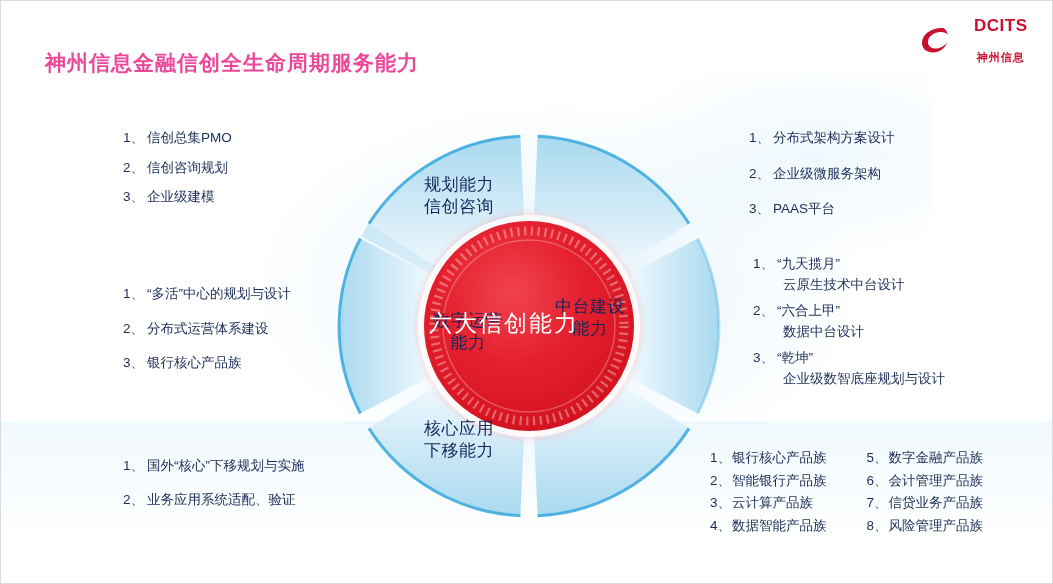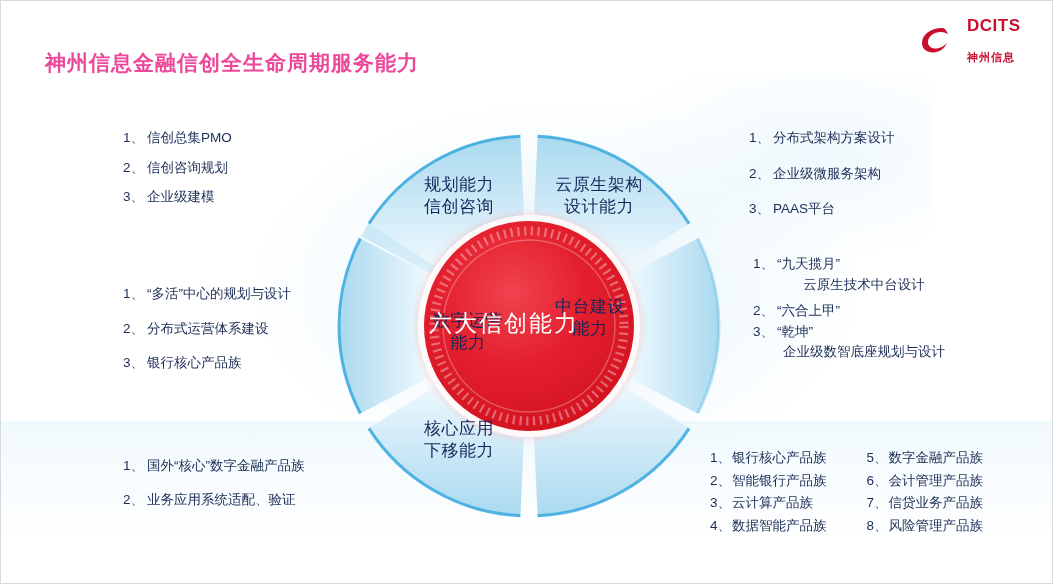--- a/index.html
+++ b/index.html
@@ -24,39 +24,39 @@
       radial-gradient(ellipse 430px 260px at 52% 46%, rgba(205,233,247,.55) 0%, rgba(222,241,250,.30) 45%, rgba(255,255,255,0) 72%),
       radial-gradient(ellipse 300px 150px at 85% 18%, rgba(214,238,250,.40) 0%, rgba(255,255,255,0) 70%);
   }
   .wash2{
     position:absolute;pointer-events:none;
     left:0;top:420px;width:1053px;height:120px;
     background:linear-gradient(180deg, rgba(226,243,251,.5) 0%, rgba(255,255,255,0) 100%);
   }
 
   
-  .logo{position:absolute;left:918px;top:16px;display:flex;align-items:center;gap:16px;}
+  .logo{position:absolute;left:918px;top:16px;display:flex;align-items:center;gap:23px;text-align:center;}
   .logo-mark{width:32px;height:30px;display:block;}
   .logo-text{display:flex;flex-direction:column;line-height:1;}
   .logo-en{font-size:17px;font-weight:bold;color:#c8102e;letter-spacing:.5px;}
   .logo-cn{font-size:11px;font-weight:bold;color:#c8102e;letter-spacing:1px;margin-top:18px;}
 
   
   .title{
     position:absolute;left:44px;top:48px;
     font-size:21px;font-weight:bold;letter-spacing:1px;
     color:#ec4899;white-space:nowrap;
   }
 
   
   .block{position:absolute;color:#1b2d57;font-size:13.5px;line-height:1.0;}
   .row{display:flex;align-items:flex-start;white-space:nowrap;}
   .num{width:24px;flex:0 0 24px;}
   .txt{flex:1 1 auto;}
-  .sub{padding-left:30px;white-space:nowrap;text-align:center;}
+  .sub{padding-left:30px;white-space:nowrap;}
 
   #blk-tl{left:122px;top:130px;}
   #blk-tl .row{margin-bottom:16px;}
   #blk-ml{left:122px;top:286px;}
   #blk-ml .row{margin-bottom:21px;}
   #blk-bl{left:122px;top:458px;}
   #blk-bl .row{margin-bottom:20px;}
 
   #blk-tr{left:748px;top:130px;}
   #blk-tr .row{margin-bottom:22px;}
@@ -137,21 +137,21 @@
     </div>
     <div class="row">
       <span class="num">3、</span>
       <span class="txt">银行核心产品族</span>
     </div>
   </div>
 
   <div class="block" id="blk-bl">
     <div class="row">
       <span class="num">1、</span>
-      <span class="txt">国外“核心”数字金融产品族</span>
+      <span class="txt">国外“核心”下移规划与实施</span>
     </div>
     <div class="row">
       <span class="num">2、</span>
       <span class="txt">业务应用系统适配、验证</span>
     </div>
   </div>
 
   <div class="block" id="blk-tr">
     <div class="row">
       <span class="num">1、</span>
@@ -170,20 +170,21 @@
   <div class="block" id="blk-mr">
     <div class="row">
       <span class="num">1、</span>
       <span class="txt">“九天揽月”</span>
     </div>
     <div class="sub">云原生技术中台设计</div>
     <div class="row">
       <span class="num">2、</span>
       <span class="txt">“六合上甲”</span>
     </div>
+    <div class="sub">数据中台设计</div>
     <div class="row">
       <span class="num">3、</span>
       <span class="txt">“乾坤”</span>
     </div>
     <div class="sub">企业级数智底座规划与设计</div>
   </div>
 
   <div class="block" id="blk-br">
     <div class="col">
       <div class="row">
@@ -279,24 +280,20 @@
       <circle cx="200" cy="200" r="111" fill="#ffffff" opacity=".85"></circle>
       <circle cx="200" cy="200" r="105" fill="url(#redGrad)"></circle>
       <circle cx="200" cy="200" r="95" fill="none" stroke="#ffffff" stroke-opacity=".35" stroke-width="9" stroke-dasharray="2.2 4.6"></circle>
       <circle cx="200" cy="200" r="86" fill="none" stroke="#ffffff" stroke-opacity=".28" stroke-width="1.4"></circle>
     </svg>
 
     <div class="seg-label" id="lab-0">
       <div>规划能力</div>
       <div>信创咨询</div>
     </div>
-    <div class="seg-label" id="lab-1">
-      <div>云原生架构</div>
-      <div>设计能力</div>
-    </div>
     <div class="seg-label" id="lab-2">
       <div>中台建设</div>
       <div>能力</div>
     </div>
     <div class="seg-label" id="lab-4">
       <div>核心应用</div>
       <div>下移能力</div>
     </div>
     <div class="seg-label" id="lab-5">
       <div>数字运营</div>

